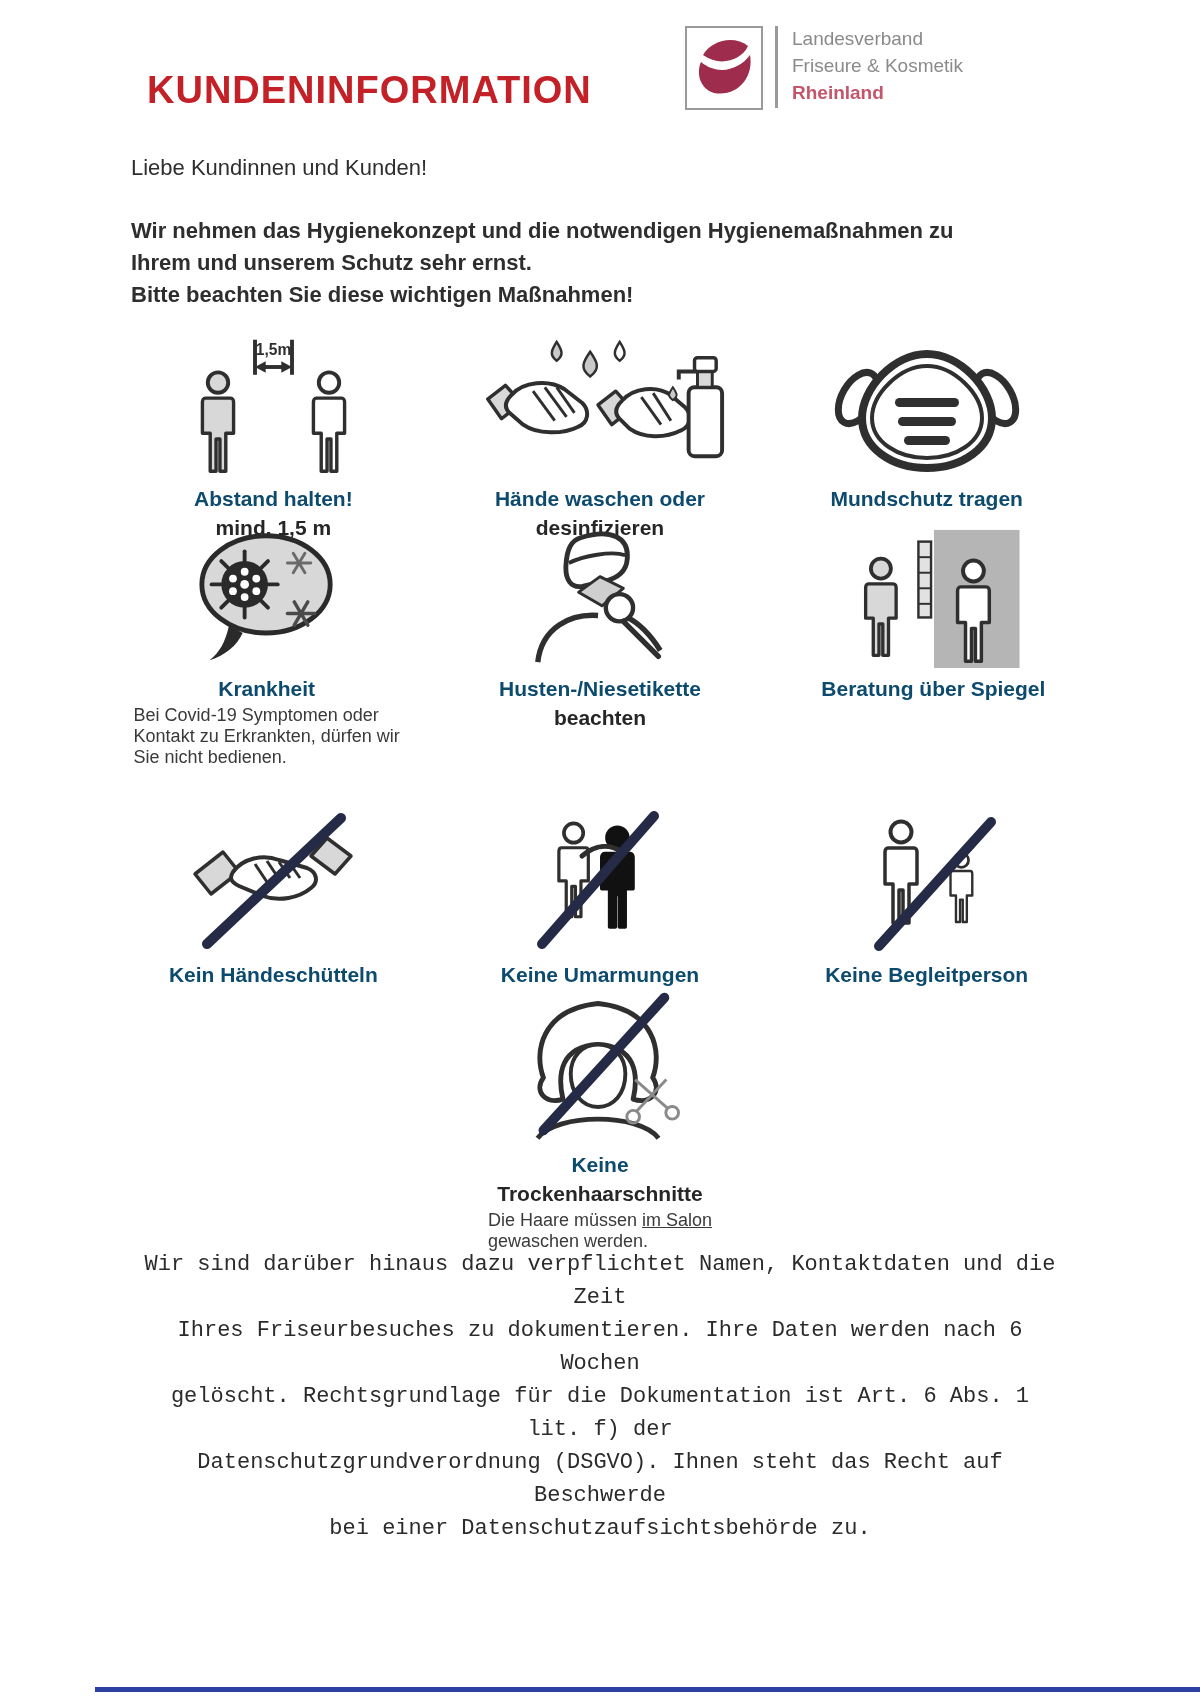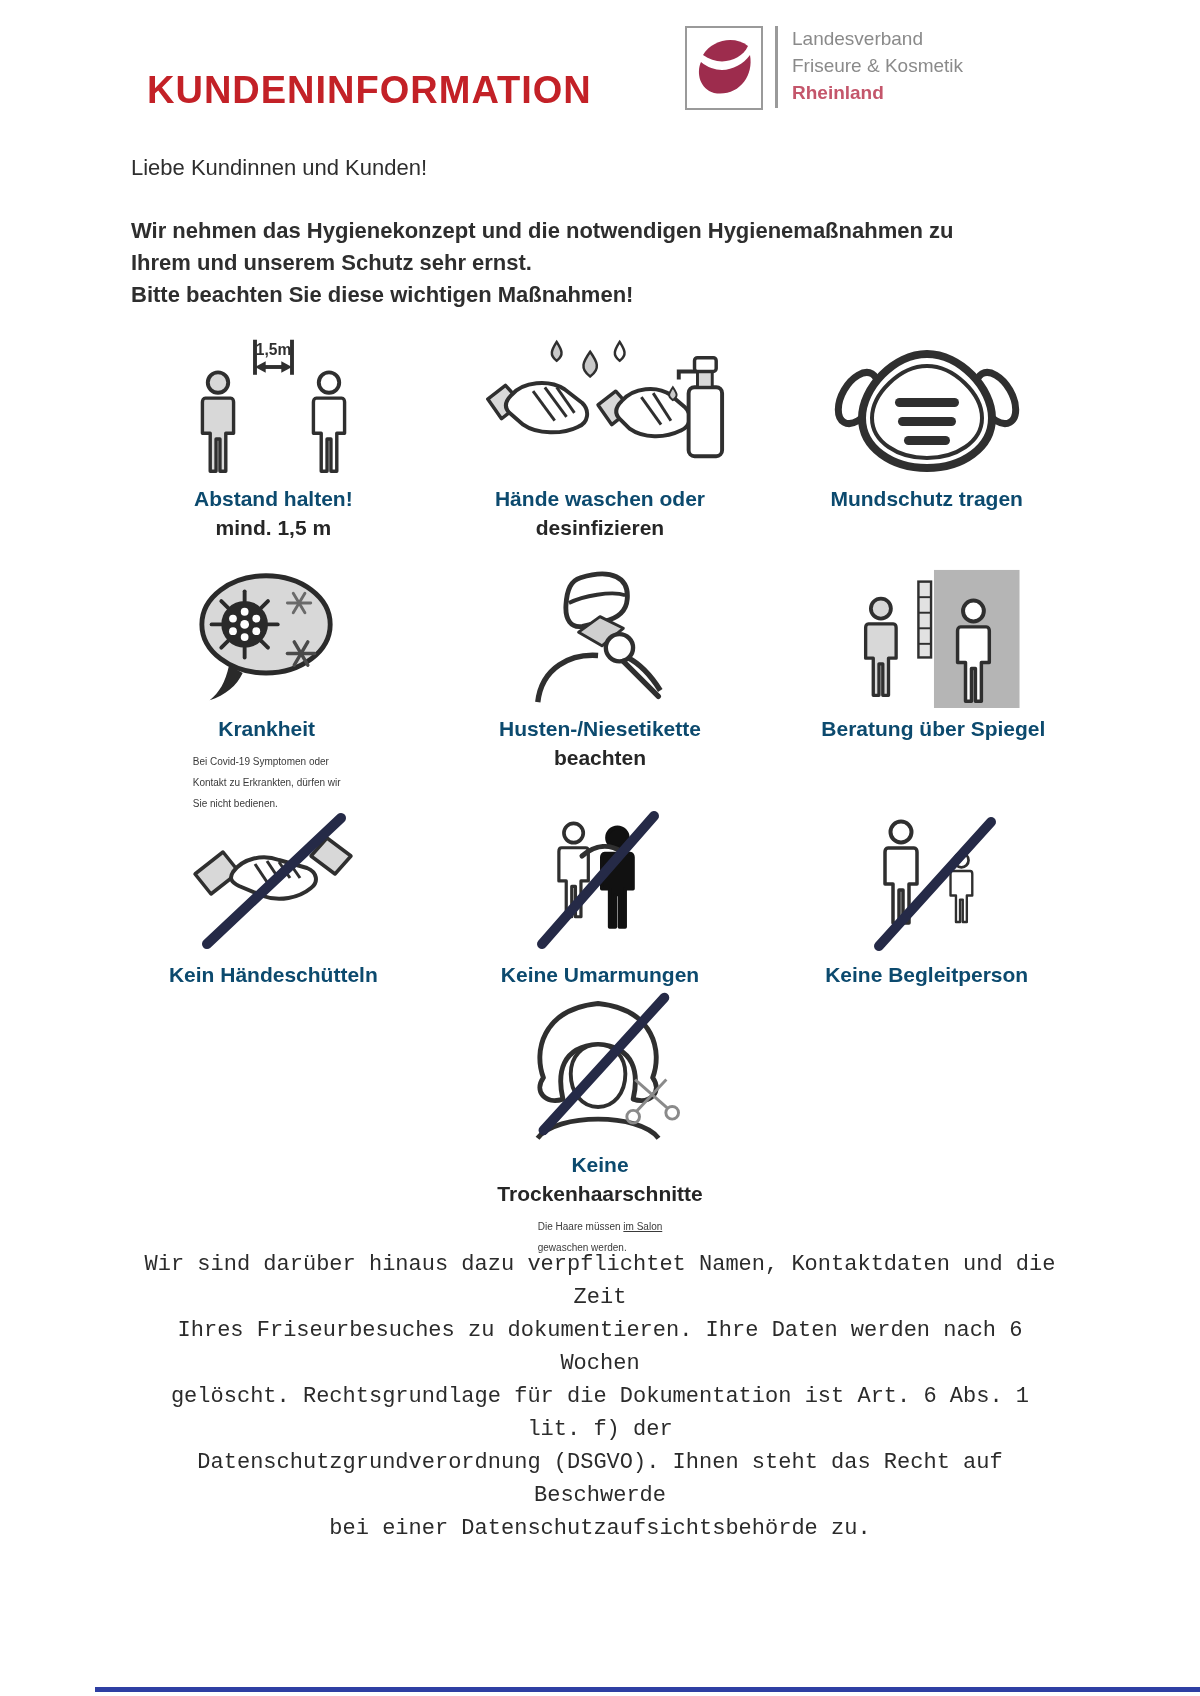--- a/index.html
+++ b/index.html
@@ -28,32 +28,32 @@
   }
   .logo-divider{width:3px;height:82px;background:#9a9a9a;margin:0 14px 0 12px;}
   .logo-text{font-size:19px;line-height:1.42;color:#8a8a8a;}
   .logo-region{color:#c4566b;font-weight:bold;}
   
   .greeting{position:absolute;left:131px;top:155px;font-size:22px;}
   .intro{position:absolute;left:131px;top:215px;font-size:22px;line-height:32px;font-weight:bold;}
   
   .row{position:absolute;left:110px;width:980px;display:grid;grid-template-columns:1fr 1fr 1fr;}
   .row1{top:328px;}
-  .row2{top:568px;gap:20px;}
+  .row2{top:528px;gap:20px;}
   .row3{top:782px;}
   .row4{position:absolute;left:110px;top:982px;width:980px;display:flex;justify-content:center;}
   .cell{display:flex;flex-direction:column;align-items:center;}
   .iconbox{display:flex;align-items:flex-end;justify-content:center;}
   .row1 .iconbox{height:150px;}
   .row2 .iconbox{height:140px;}
   .row3 .iconbox{height:172px;}
   .row4 .iconbox{height:162px;}
   .caption{font-size:21px;font-weight:bold;line-height:29px;margin-top:6px;color:#0c4a6e;}
   .subcaption{font-size:21px;font-weight:bold;line-height:29px;color:#262626;}
-  .note{font-size:10px;line-height:21px;color:#3a3a3a;margin-top:8px;}
+  .note{font-size:18px;line-height:21px;color:#3a3a3a;margin-top:2px;}
   .u{text-decoration:underline;}
   svg{display:block;}
   svg text{font-family:"Liberation Sans", sans-serif;}
   
   .privacy{
     position:absolute;left:140px;top:1248px;width:920px;
     text-align:center;font-size:22px;line-height:33px;color:#2b2b2b;font-family:Liberation Mono, monospace;
   }
   .closing{
     position:absolute;left:100px;top:1432px;width:1000px;

